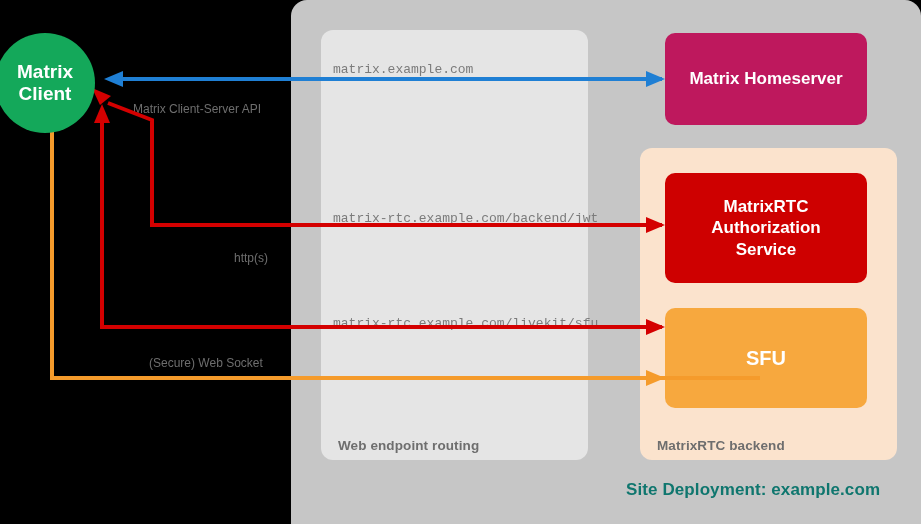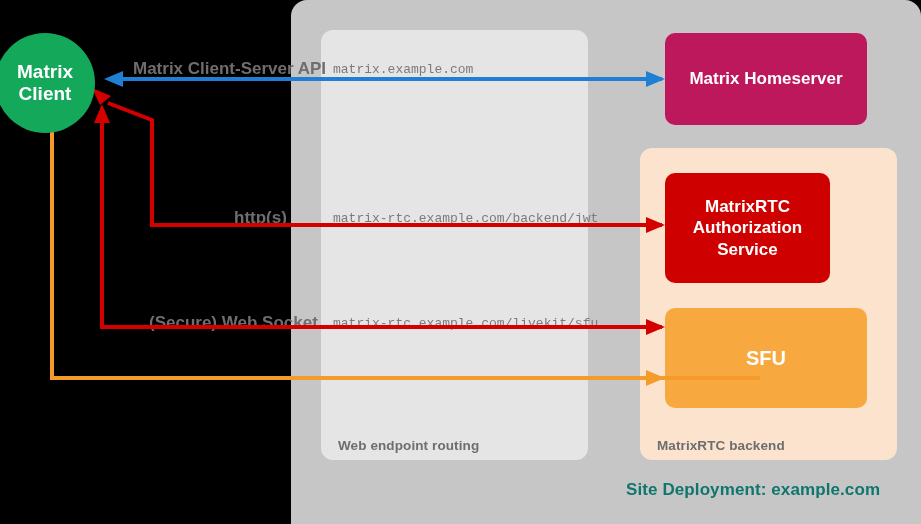--- a/index.html
+++ b/index.html
@@ -23,34 +23,34 @@
   #site-label{left:626px;top:480px;color:#0f766e;font-size:17px;}
 
   
   .node{position:absolute;display:flex;align-items:center;
         justify-content:center;text-align:center;color:#fff;
         font-weight:bold;}
   #client{left:-5px;top:33px;width:100px;height:100px;border-radius:50%;
           background:#14a85a;font-size:19px;line-height:1.15;z-index:6;}
   #homeserver{left:665px;top:33px;width:202px;height:92px;border-radius:10px;
               background:#be185d;font-size:17px;}
-  #authsvc{left:665px;top:173px;width:165px;height:110px;border-radius:10px;
+  #authsvc{left:665px;top:173px;width:202px;height:110px;border-radius:10px;
            background:#ce0000;font-size:17px;line-height:1.25;}
   #sfu{left:665px;top:308px;width:202px;height:100px;border-radius:10px;
        background:#f7a83e;font-size:20px;}
 
   
   svg.layer{position:absolute;left:0;top:0;width:921px;height:524px;
             overflow:visible;pointer-events:none;}
   #under-layer{z-index:1;}
   #over-layer{z-index:5;}
 
   
-  .edge-label{position:absolute;font-size:17px;font-weight:bold;
-              color:#6e6e6e;white-space:nowrap;}
+  .edge-label{position:absolute;font-size:12px;font-weight:normal;
+              color:#6e6e6e;white-space:nowrap;margin-top:43px;}
   #lbl-csapi{left:133px;top:59px;}
   #lbl-https{left:234px;top:208px;}
   #lbl-ws{left:149px;top:313px;}
   #lbl-webrtc{left:63px;top:363px;}
 
   .url-label{position:absolute;font-family:Liberation Mono, monospace;
              font-size:13px;color:#7b7b7b;white-space:nowrap;z-index:4;}
   #url-matrix{left:333px;top:62px;}
   #url-jwt{left:333px;top:211px;}
   #url-sfu{left:333px;top:316px;}

